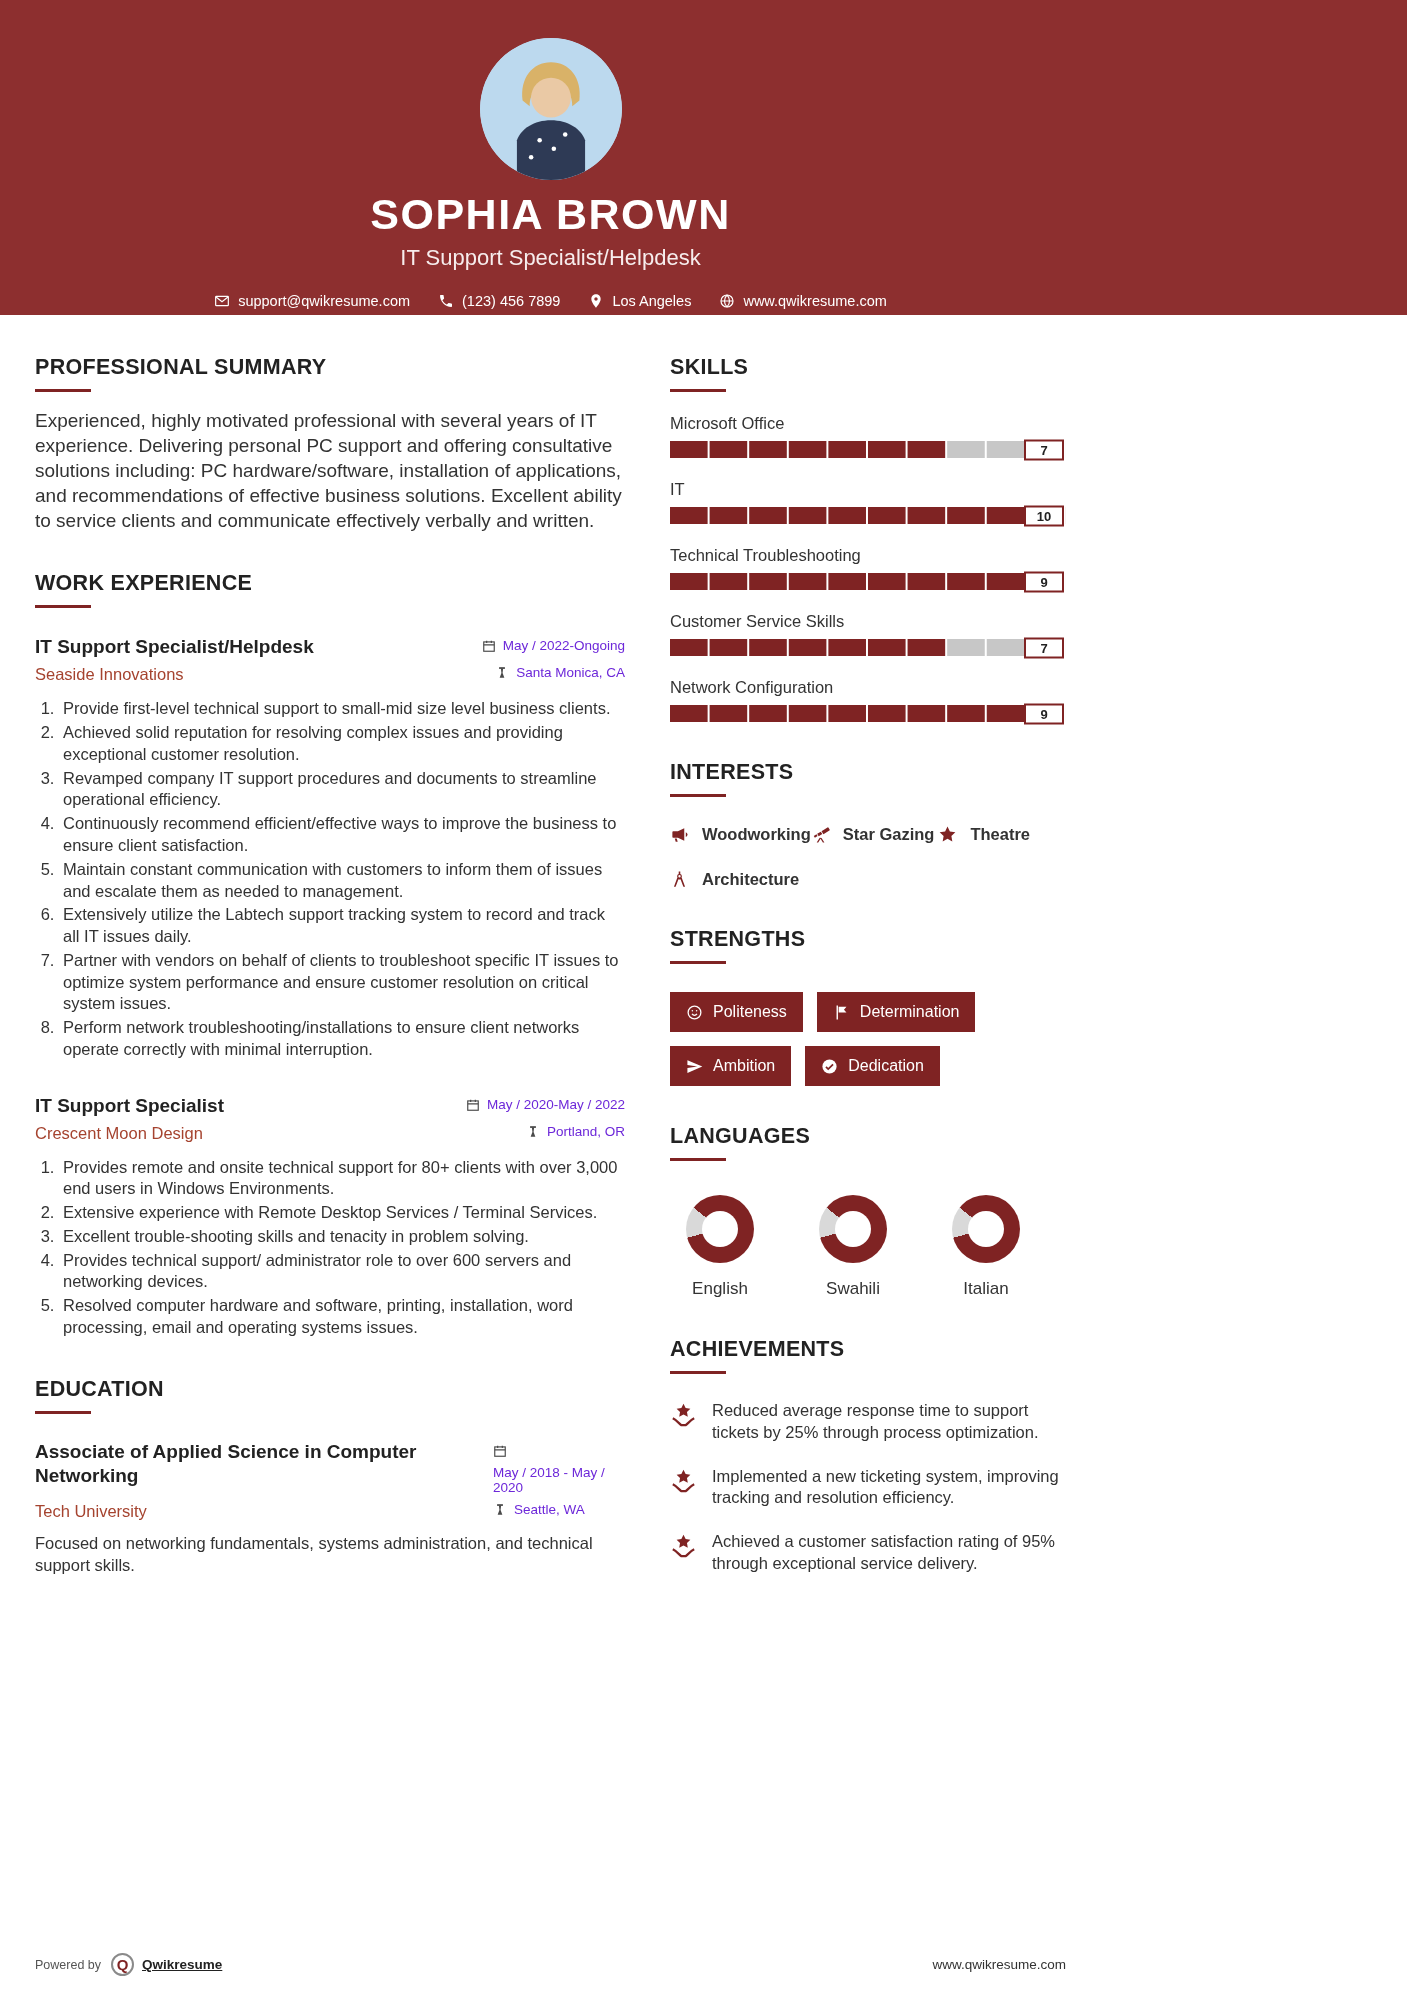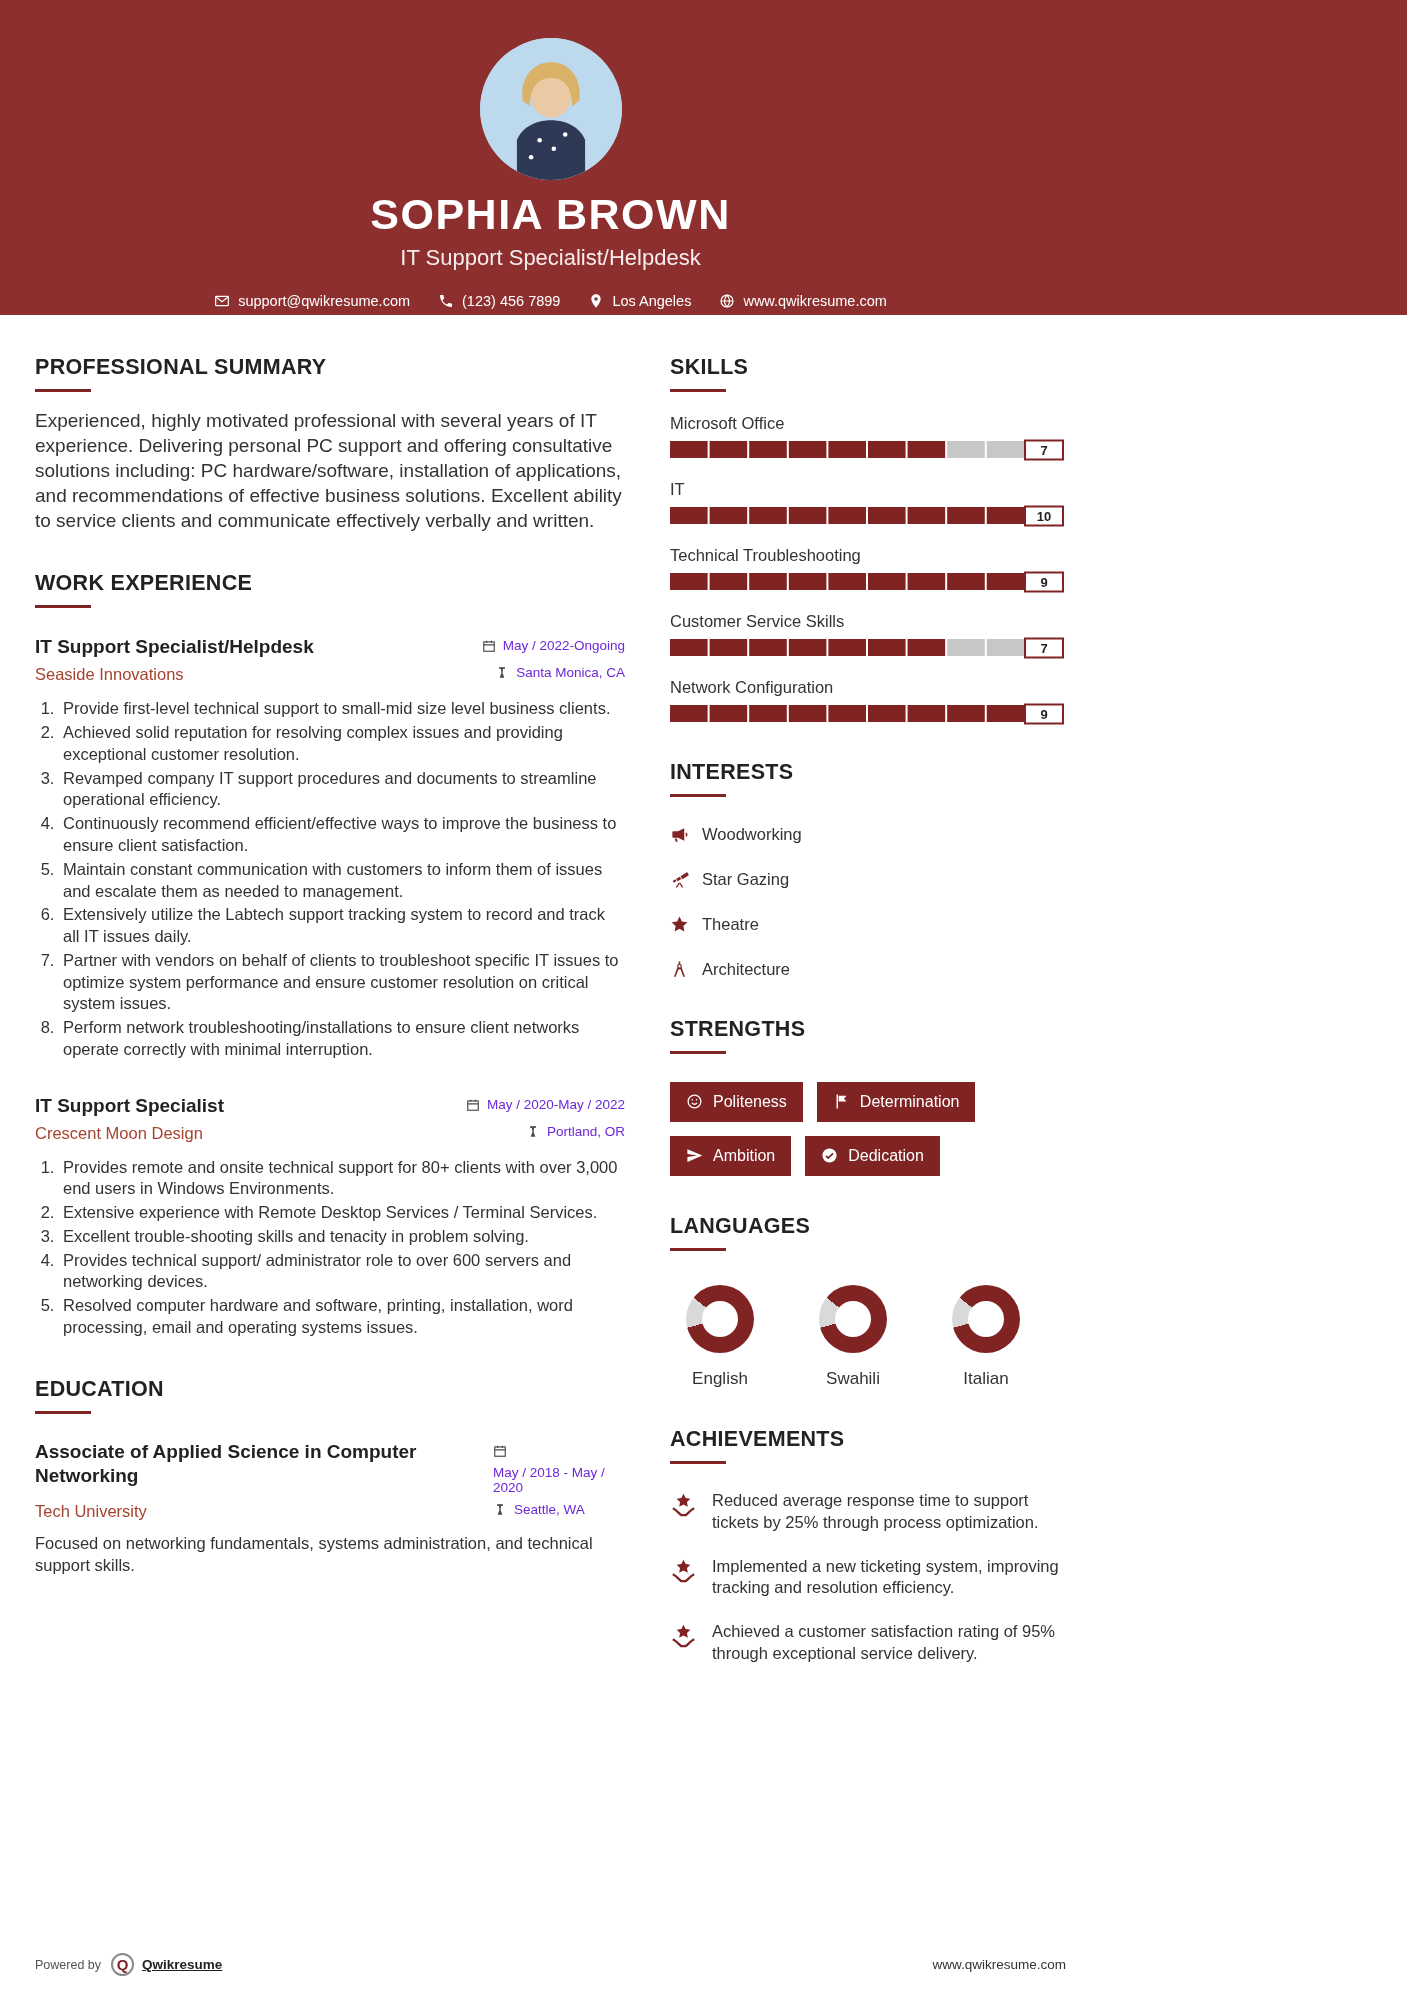--- a/index.html
+++ b/index.html
@@ -60,27 +60,27 @@
   
   .skills{margin-top:6px;}
   .skill{margin-top:22px;}
   .skill-label{font-size:16.5px;color:var(--text);margin-bottom:8px;}
   .bar{position:relative;height:17px;background:var(--track);}
   .bar-fill{position:absolute;left:0;top:0;bottom:0;background:var(--accent);}
   .bar-segments{position:absolute;inset:0;background-image:linear-gradient(90deg,transparent calc(100% - 2px),#fff calc(100% - 2px));background-size:10% 100%;}
   .bar-score{position:absolute;right:2px;top:50%;transform:translateY(-50%);width:40px;height:21px;background:#fff;border:2px solid var(--accent);font-size:13px;font-weight:bold;color:var(--ink);display:flex;align-items:center;justify-content:center;}
 
   
-  .interests-grid{margin-top:28px;display:grid;grid-template-columns:1fr;row-gap:26px;}
+  .interests-grid{margin-top:28px;display:grid;grid-template-columns:1fr 1fr 1fr;row-gap:26px;font-weight:bold;}
   .interest{display:flex;align-items:center;gap:13px;font-size:16.5px;color:var(--text);}
   .interest .ic{width:19px;height:19px;color:var(--accent);flex:0 0 auto;}
 
   
   .chips{margin-top:28px;display:flex;flex-wrap:wrap;gap:14px;}
-  .chip{display:inline-flex;gap:10px;background:var(--accent);color:#fff;font-size:16px;padding:11px 16px;}
+  .chip{display:inline-flex;align-items:center;gap:10px;background:var(--accent);color:#fff;font-size:16px;padding:11px 16px;}
   .chip .ic{width:17px;height:17px;color:#fff;}
 
   
   .langs{margin-top:34px;display:flex;gap:33px;}
   .lang{width:100px;display:flex;flex-direction:column;align-items:center;}
   .donut{width:68px;height:68px;border-radius:50%;position:relative;}
   .donut::after{content:"";position:absolute;inset:16px;background:#fff;border-radius:50%;}
   .lang-label{margin-top:16px;font-size:17px;color:var(--text);}
 
   

